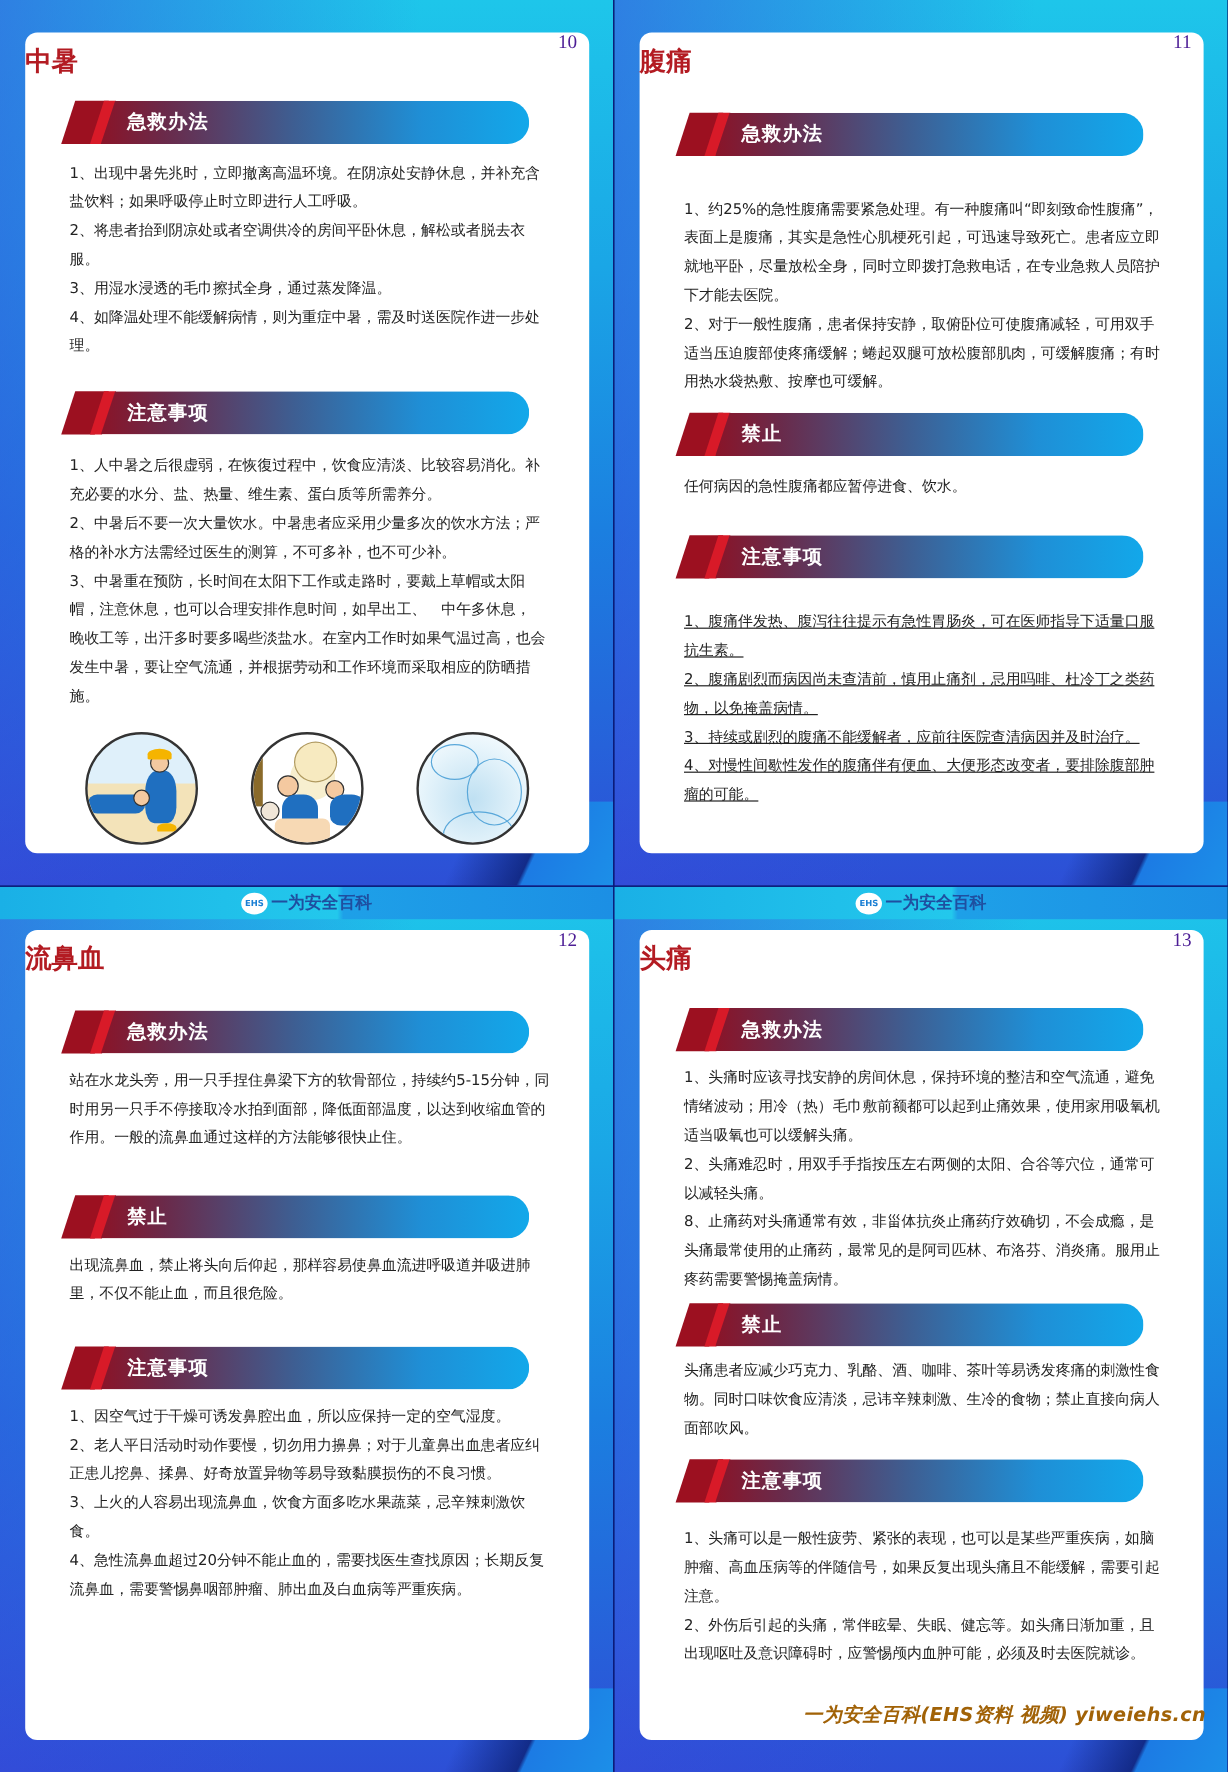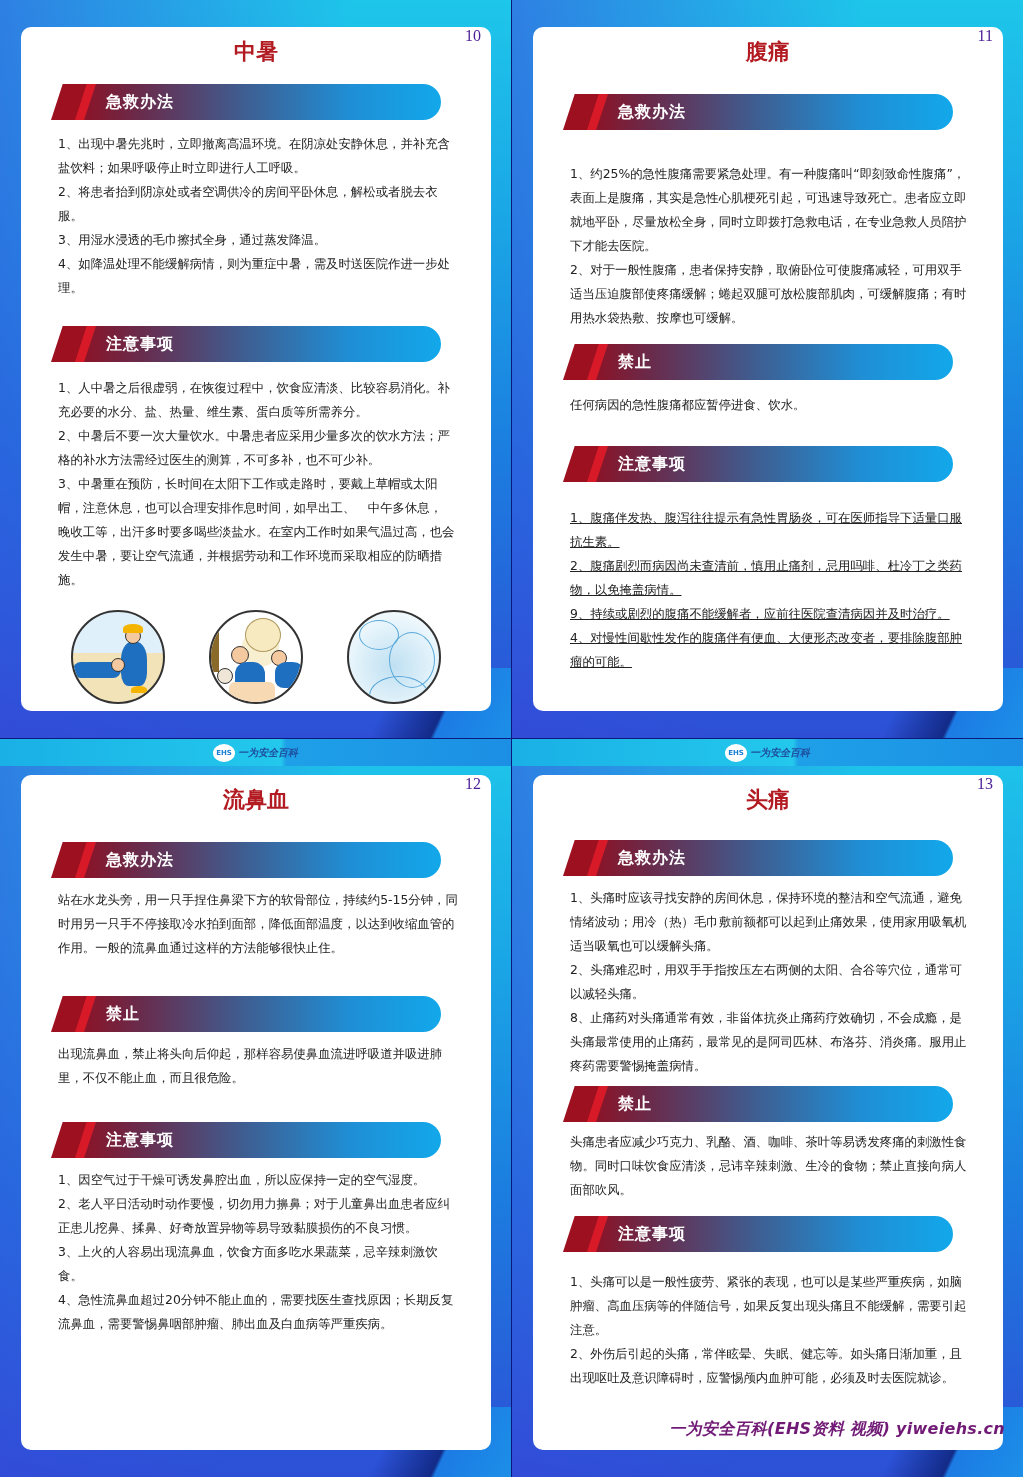--- a/index.html
+++ b/index.html
@@ -15,46 +15,46 @@
   .p1 { left: 512px; top: 0; }
   .p2 { left: 0; top: 739px; }
   .p3 { left: 512px; top: 739px; }
   .divider-v { position: absolute; left: 511px; top: 0; width: 1px; height: 1477px; background: #0b1a7a; z-index: 5; }
   .divider-h { position: absolute; left: 0; top: 738px; width: 1023px; height: 1px; background: #0b1a7a; z-index: 5; }
   .top-stripe { position: absolute; top: 0; left: 0; width: 100%; height: 27px;
     background: linear-gradient(90deg, #1ab0e6 0%, #23c8ec 55%, #1ea0e8 56%, #1c8fe4 100%); z-index: 1; }
   .brand { position: absolute; top: 4px; left: 0; width: 100%; height: 20px; display: flex; justify-content: center; align-items: center; z-index: 3; gap: 3px; }
   .brand-logo { width: 22px; height: 18px; border-radius: 50%; background: #fff; display: flex; align-items: center; justify-content: center; font-size: 7px; font-weight: bold; color: #e0302a; }
   .brand-logo span { color: #1a7fd4; }
-  .brand-text { font-size: 10px; color: #1f4fa0; font-weight: bold; letter-spacing: 0; font-style: italic; }
+  .brand-text { font-size: 14px; color: #1f4fa0; font-weight: bold; letter-spacing: 0; }
   .card { position: absolute; left: 21px; width: 470px; background: #fff; border-radius: 10px; z-index: 2; }
   .p0 .card, .p1 .card { top: 27px; height: 684px; }
   .p2 .card, .p3 .card { top: 36px; height: 675px; }
   .page-num { position: absolute; right: 10px; top: 0; font-family: "Liberation Serif", "DejaVu Serif", serif; font-size: 16px; color: #4c1d95; }
-  .title { text-align: center; font-size: 22px; font-weight: bold; color: #b31b22; margin-top: 10px; height: 30px; line-height: 30px; }
+  .title { text-align: left; font-size: 22px; font-weight: bold; color: #b31b22; margin-top: 10px; height: 30px; line-height: 30px; }
   .section-header { position: relative; height: 36px; margin-left: 30px; width: 390px; }
   .sh-slash1 { position: absolute; left: 0; top: 0; width: 28px; height: 36px; background: #9c1020; transform: skewX(-18deg); transform-origin: bottom left; }
   .sh-slash2 { position: absolute; left: 24px; top: 0; width: 10px; height: 36px; background: #d81a28; transform: skewX(-18deg); transform-origin: bottom left; }
   .sh-bar { position: absolute; left: 33px; top: 0; right: 0; height: 36px; border-radius: 0 18px 18px 0;
     background: linear-gradient(90deg, #8a1428 0%, #6a2a4a 15%, #3e5e92 45%, #1f8fd6 75%, #12a8ea 100%);
     clip-path: polygon(12px 0, 100% 0, 100% 100%, 0 100%); }
   .sh-label { position: absolute; left: 55px; top: 0; line-height: 36px; color: #fff; font-size: 16px; font-weight: bold; letter-spacing: 1px; }
   .body-text { margin-left: 37px; margin-right: 32px; font-size: 12.4px; line-height: 24px; color: #222; text-align: left; }
   .body-text p { margin: 0; }
   .illustrations { display: flex; justify-content: space-between; padding: 0 50px 0 50px; margin-top: 18px; }
   .illu { width: 94px; height: 94px; border-radius: 50%; border: 2px solid #333; overflow: hidden; position: relative; }
   .illu1 { background: linear-gradient(180deg, #dff0fa 0%, #dff0fa 45%, #f3e3b9 46%, #f3e3b9 100%); }
   .illu2 { background: radial-gradient(circle at 55% 40%, #f7efcf 0 25%, #fff 26% 100%); }
   .illu3 { background: radial-gradient(circle at 50% 60%, #bfe0f2 0%, #e6f4fb 60%, #ffffff 100%); }
   .fig { position: absolute; border-radius: 40% 40% 30% 30%; background: #1f6fc0; }
   .head { position: absolute; border-radius: 50%; background: #f4c9a0; border: 1px solid #333; }
   .hat { position: absolute; background: #f5b400; border-radius: 50% 50% 10% 10%; }
   .leaf { position: absolute; background: #f7eac0; border: 1px solid #b09a60; border-radius: 50%; }
   .water-line { position: absolute; border: 1.5px solid #5aa8da; border-radius: 50%; }
-  .footer-credit { position: absolute; right: -2px; bottom: 10px; font-size: 16px; font-style: italic; font-weight: bold; color: #701a75; white-space: nowrap; letter-spacing: 0.3px; }
+  .footer-credit { position: absolute; right: -2px; bottom: 10px; font-size: 16px; font-style: italic; font-weight: bold; color: #a16207; white-space: nowrap; letter-spacing: 0.3px; }
 </style>
 </head>
 <body>
 
 <div class="grid">
 
   <div class="panel p0">
     <div class="card">
       <div class="page-num">10</div>
       <div class="title">中暑</div>
@@ -140,21 +140,21 @@
 
       <div style="margin-top:29px;" class="section-header">
         <div class="sh-slash1"></div>
         <div class="sh-slash2"></div>
         <div class="sh-bar"></div>
         <div class="sh-label">注意事项</div>
       </div>
       <div class="body-text" style="margin-top:24px;text-decoration:underline;">
         <p>1、腹痛伴发热、腹泻往往提示有急性胃肠炎，可在医师指导下适量口服抗生素。</p>
         <p>2、腹痛剧烈而病因尚未查清前，慎用止痛剂，忌用吗啡、杜冷丁之类药物，以免掩盖病情。</p>
-        <p>9、持续或剧烈的腹痛不能缓解者，应前往医院查清病因并及时治疗。</p>
+        <p>3、持续或剧烈的腹痛不能缓解者，应前往医院查清病因并及时治疗。</p>
         <p>4、对慢性间歇性发作的腹痛伴有便血、大便形态改变者，要排除腹部肿瘤的可能。</p>
       </div>
     </div>
   </div>
 
   <div class="panel p2">
     <div class="top-stripe"></div>
     <div class="brand">
       <div class="brand-logo">
           <span>EHS</span>

